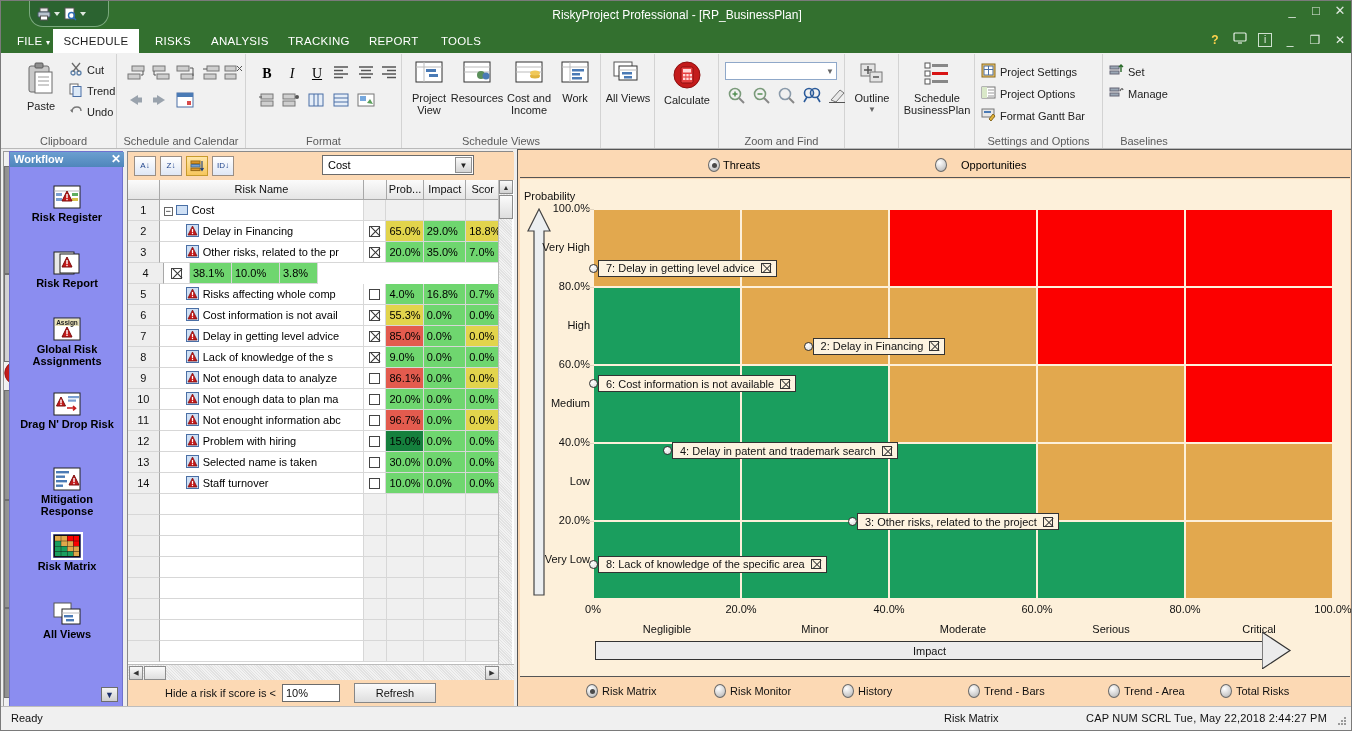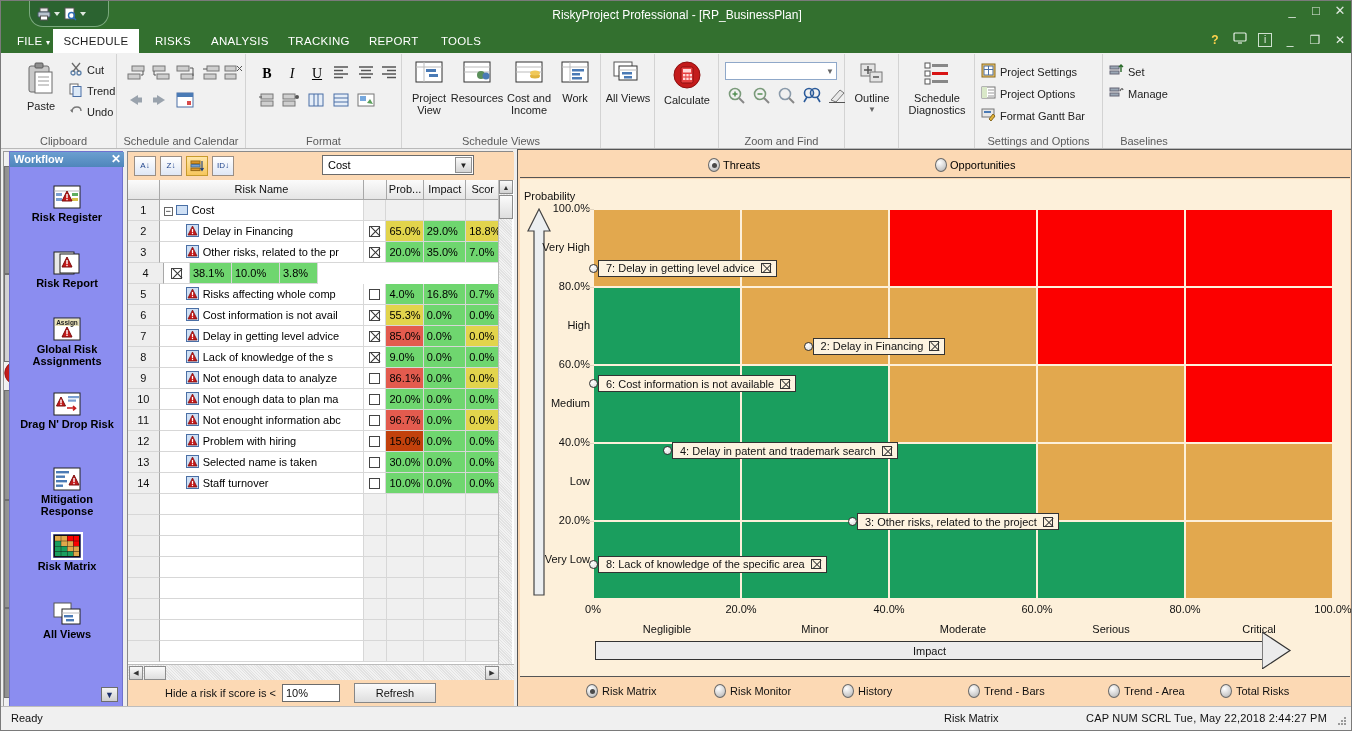--- a/index.html
+++ b/index.html
@@ -617,21 +617,21 @@
         <div class="icon-box"><svg width="32" height="28" viewBox="0 0 32 28">
               <g>
                 <rect x="4" y="3" width="5" height="5" fill="#fff" stroke="#555"></rect>
                 <rect x="4" y="11" width="5" height="5" fill="#fff" stroke="#555"></rect>
                 <rect x="4" y="19" width="5" height="5" fill="#fff" stroke="#555"></rect>
                 <rect x="11" y="4" width="16" height="3" fill="#888"></rect>
                 <rect x="11" y="12" width="16" height="3" fill="#d81414"></rect>
                 <rect x="11" y="20" width="16" height="3" fill="#888"></rect>
               </g>
             </svg></div>
-        <div>Schedule Diagnostics</div>
+        <div>Schedule BusinessPlan</div>
       </div>
     </div>
 
     <div class="rgroup" style="left:974px;width:128px">
       <div class="cmdrow" style="left:6px;top:9px">
         <span><svg width="15" height="15" viewBox="0 0 15 15">
               <rect x="1" y="1" width="13" height="13" fill="#f3c86a" stroke="#8a6a20"></rect>
               <rect x="3" y="3" width="9" height="9" fill="#fff" stroke="#4a6fa5"></rect>
               <line x1="3" y1="6.5" x2="12" y2="6.5" stroke="#4a6fa5"></line>
               <line x1="7.5" y1="3" x2="7.5" y2="12" stroke="#4a6fa5"></line>
@@ -1032,21 +1032,21 @@
             <div class="gc num" style="width: 36px;">12</div>
             <div class="gc name" style="width: 232px;"><span style="display:inline-block;width:22px"></span><span class="riskico"><svg width="13" height="13" viewBox="0 0 13 13">
                   <rect x="0.5" y="0.5" width="12" height="12" fill="#cfe0f5" stroke="#4a6fa5"></rect>
                   <path d="M6.5 2 L11 11 L2 11 Z" fill="#c41b1b" stroke="#7a0c0c" stroke-width="0.7"></path>
                   <rect x="5.9" y="5" width="1.2" height="3.2" fill="#fff"></rect>
                   <rect x="5.9" y="8.9" width="1.2" height="1.2" fill="#fff"></rect>
                 </svg></span><span>Problem with hiring</span></div>
             <div class="gc chk" style="width: 26px;">
               <span class="chkbox "></span>
             </div>
-            <div class="gc val" style="width: 42px; background: #c2410c;">15.0%</div>
+            <div class="gc val" style="width: 42px; background: #15803d;">15.0%</div>
             <div class="gc val" style="width: 48px; background: rgb(111, 214, 111);">0.0%</div>
             <div class="gc val" style="width: 38px; background: rgb(111, 214, 111);">0.0%</div>
           </div>
           <div class="grow" style="top: 272px;">
             <div class="gc num" style="width: 36px;">13</div>
             <div class="gc name" style="width: 232px;"><span style="display:inline-block;width:22px"></span><span class="riskico"><svg width="13" height="13" viewBox="0 0 13 13">
                   <rect x="0.5" y="0.5" width="12" height="12" fill="#cfe0f5" stroke="#4a6fa5"></rect>
                   <path d="M6.5 2 L11 11 L2 11 Z" fill="#c41b1b" stroke="#7a0c0c" stroke-width="0.7"></path>
                   <rect x="5.9" y="5" width="1.2" height="3.2" fill="#fff"></rect>
                   <rect x="5.9" y="8.9" width="1.2" height="1.2" fill="#fff"></rect>
@@ -1167,21 +1167,21 @@
     </div>
   </div>
 
   <div class="mpane">
 
     <div class="mtop">
       <span style="position:absolute;left:188px;display:flex;align-items:center;gap:3px">
         <span class="radio on"></span>
         <span>Threats</span>
       </span>
-      <span style="position:absolute;left:415px;display:flex;align-items:center;gap:3px">
+      <span style="position:absolute;left:415px;display:flex;align-items:center;gap:14px">
         <span class="radio"></span>
         <span>Opportunities</span>
       </span>
     </div>
 
     <div class="mchart">
 
       <div class="axislabel" style="left:4px;top:11px;">Probability</div>
 
       <svg style="position:absolute;left:6px;top:28px" width="26" height="390" viewBox="0 0 26 390">

